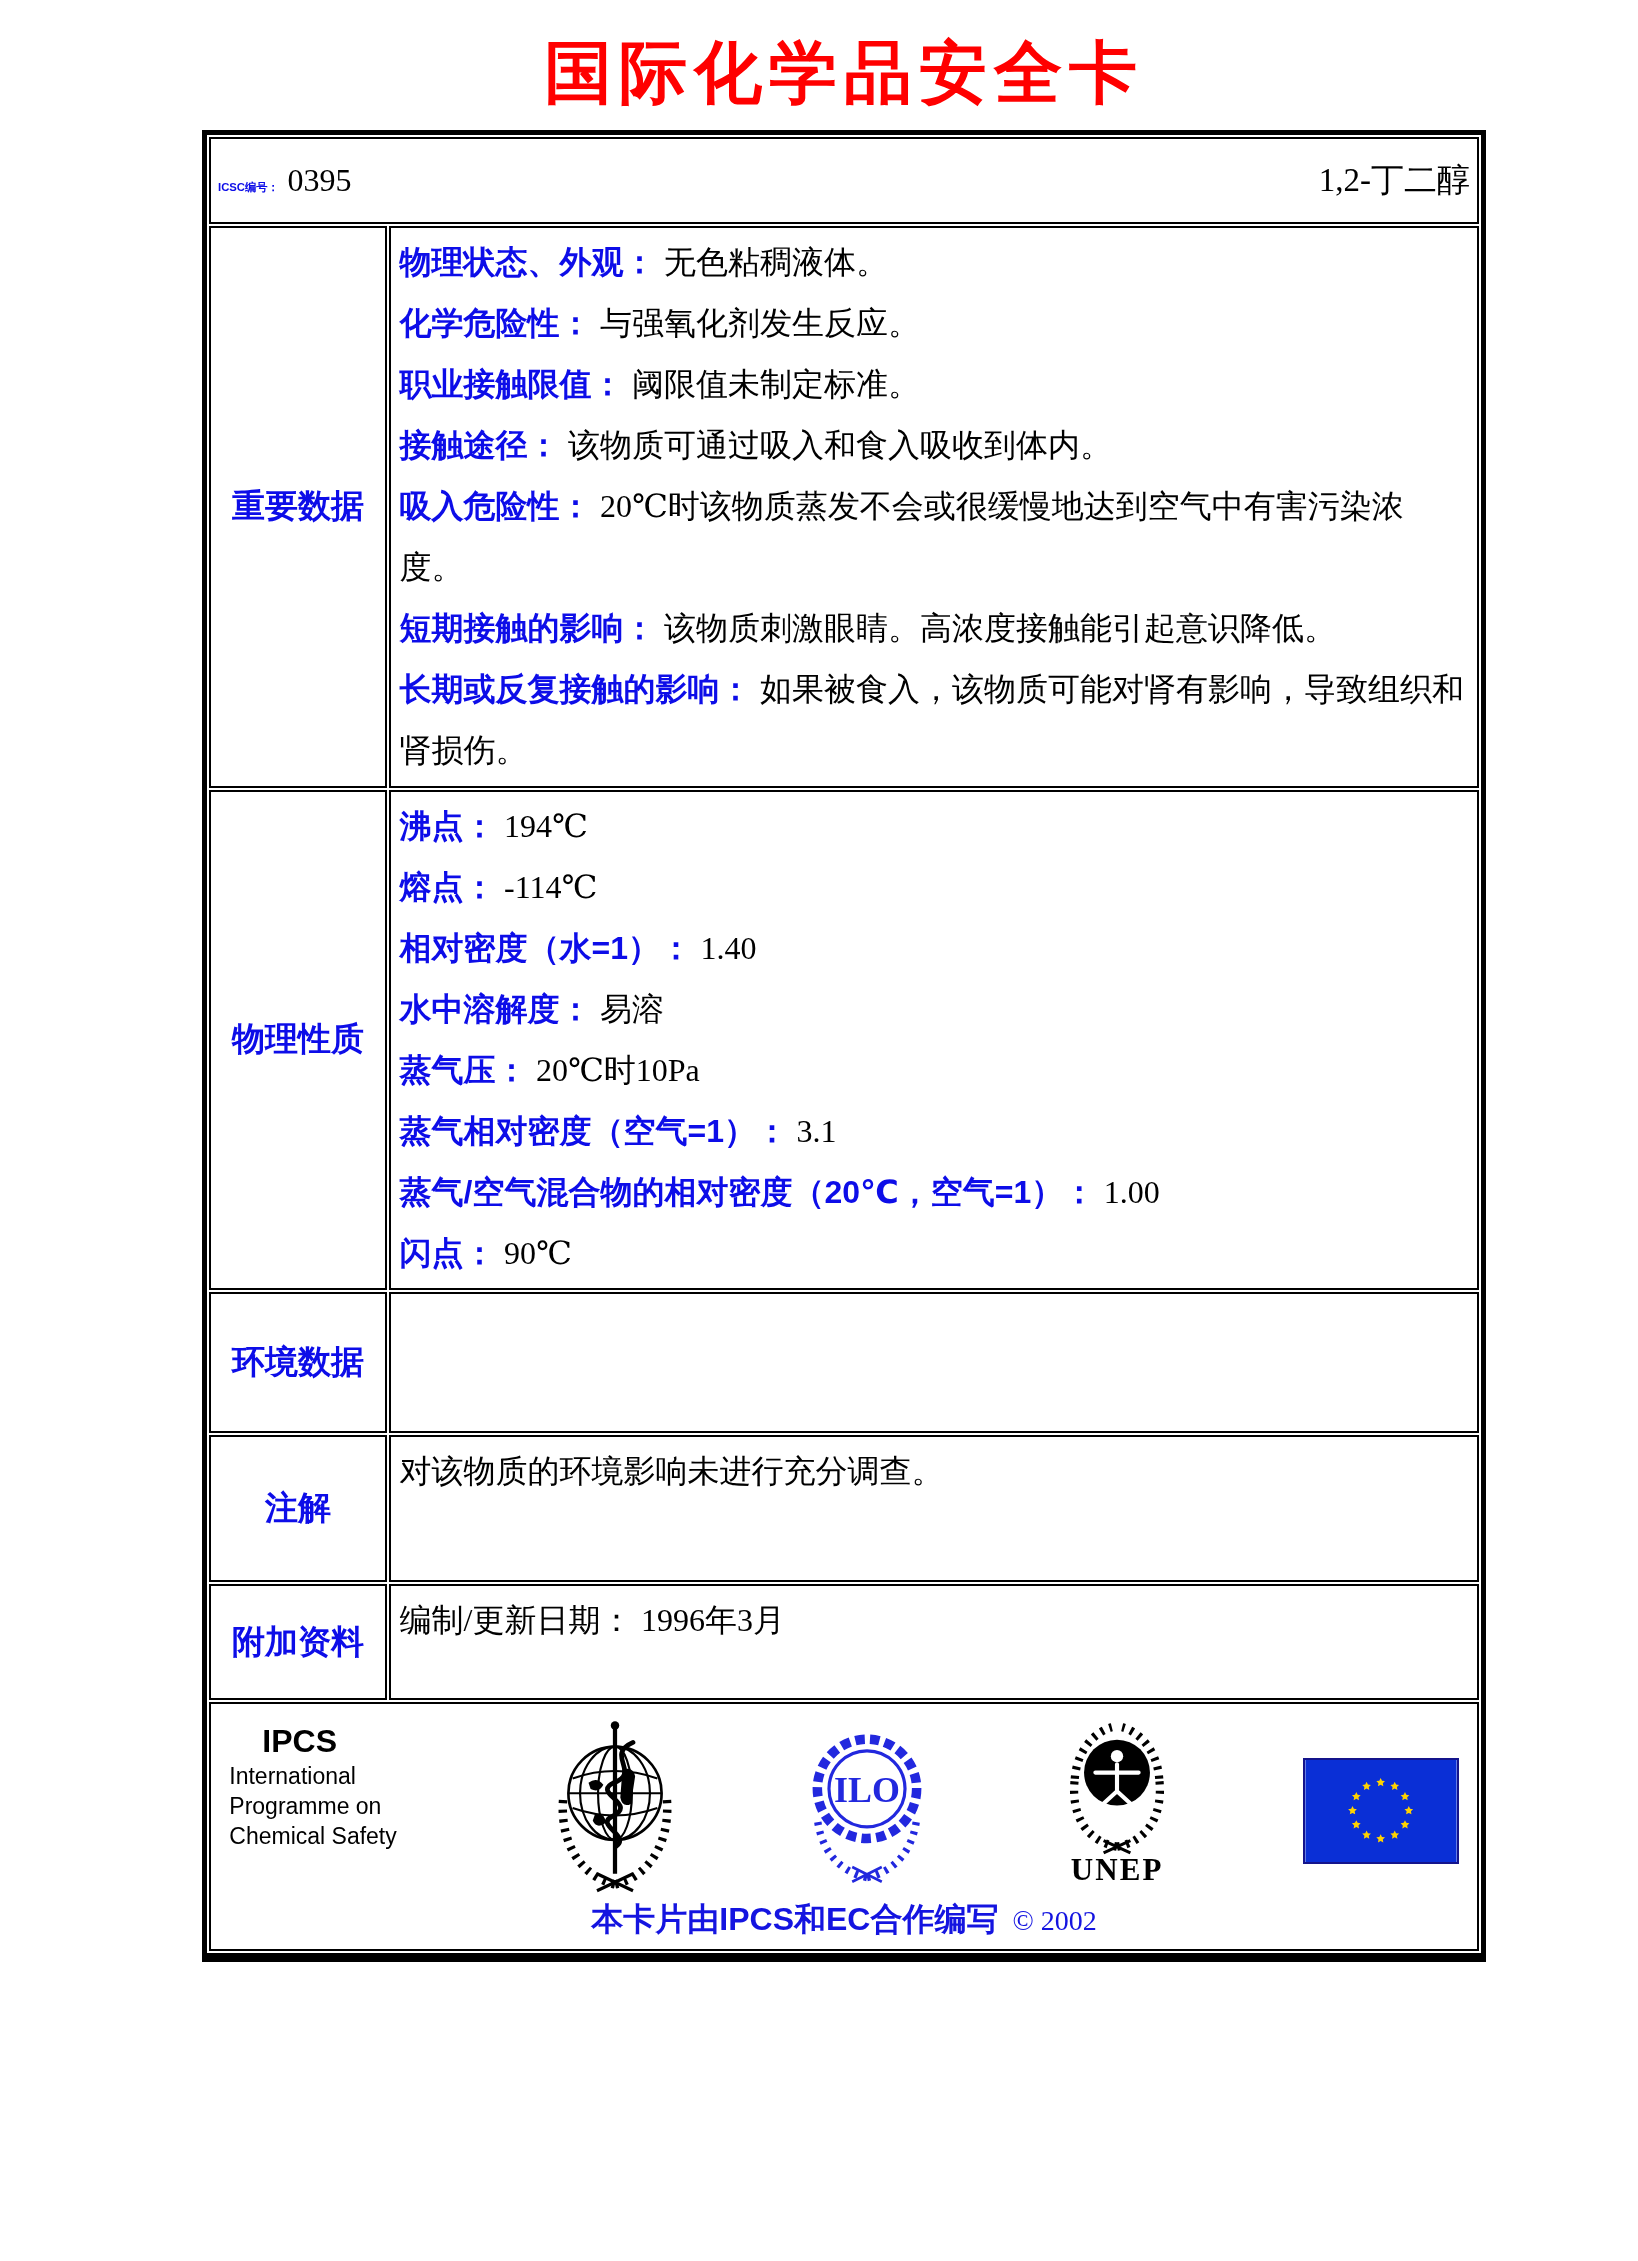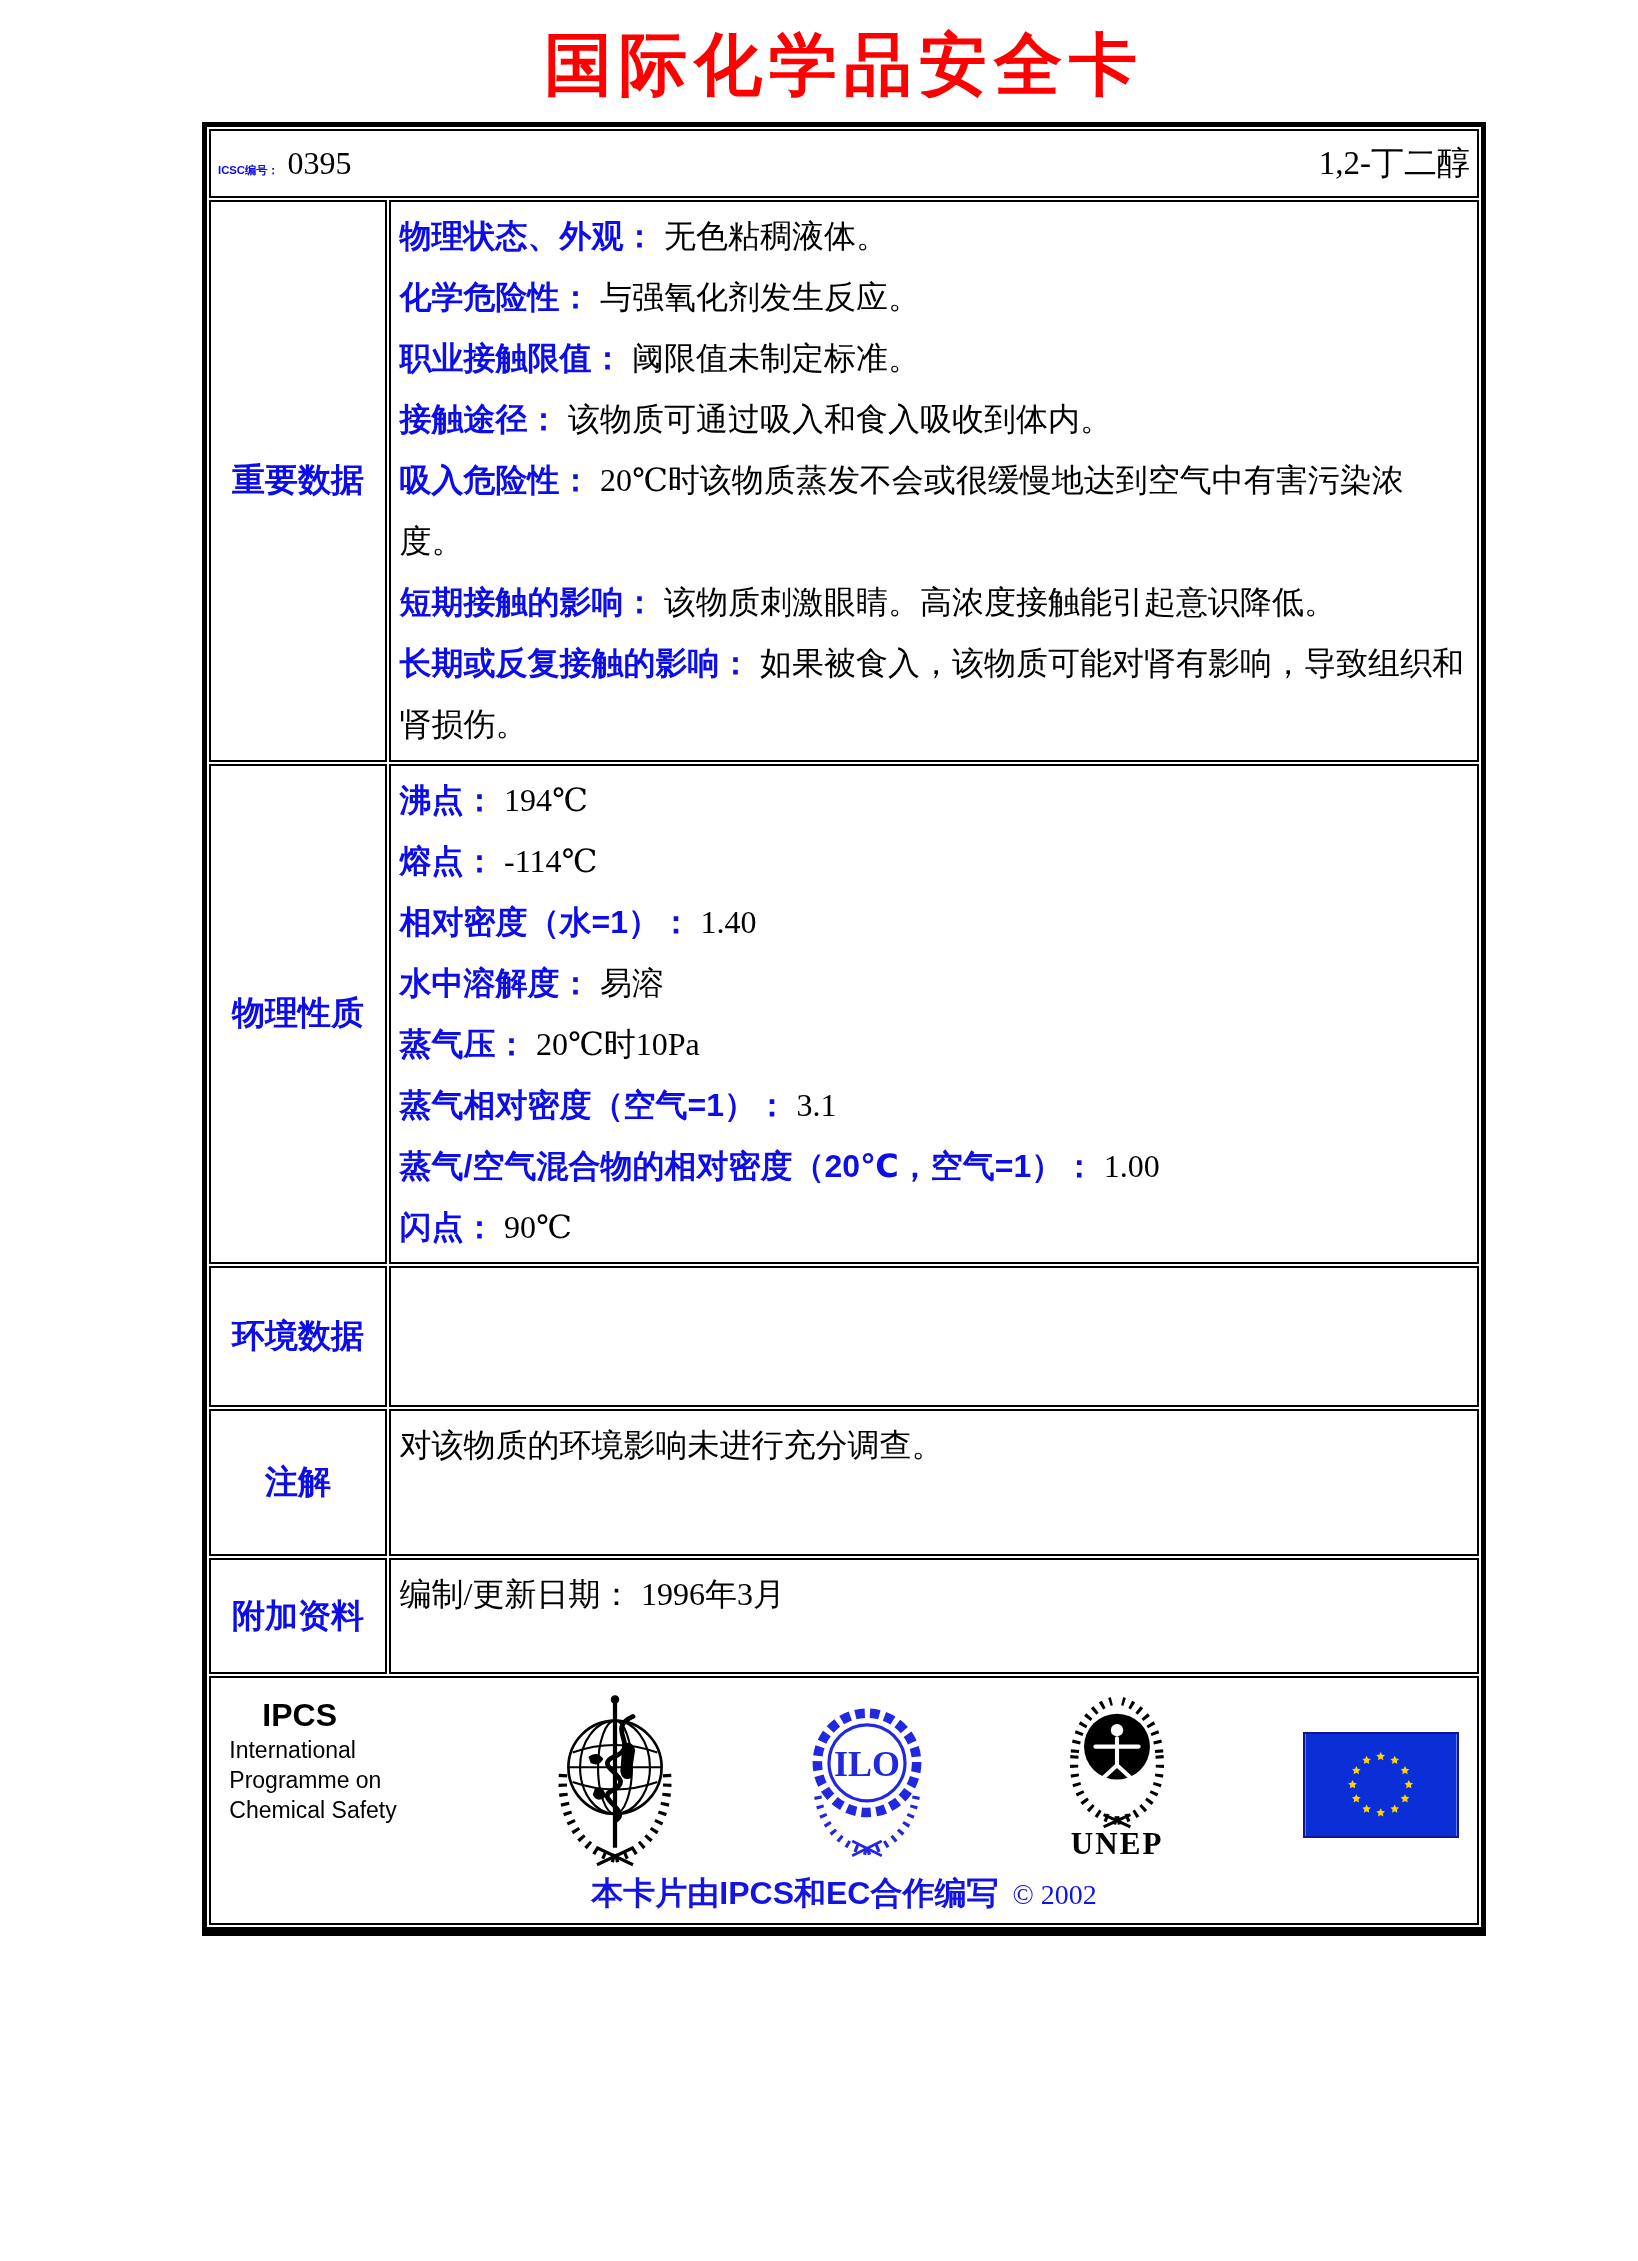--- a/index.html
+++ b/index.html
@@ -1,41 +1,41 @@
 <!DOCTYPE html>
 <html style="font-size:11.3px"><head>
 <meta charset="utf-8">
 <style>
   html,body{margin:0;padding:0;background:#ffffff;}
   .page{
     width:1638px;height:2261px;background:#ffffff;position:relative;
     font-family:"Liberation Serif","DejaVu Serif",serif;color:#000;
   }
   .doc-title{
-    padding-top:20px;margin-left:202px;width:1284px;
+    padding-top:28px;margin-left:202px;width:1284px;
     text-align:center;color:#ff0000;font-weight:bold;
     font-size:68px;letter-spacing:7px;
     font-family:"Liberation Serif","DejaVu Serif",serif;
   }
   table.card{
     margin:11.3px 0 0 202px;width:1284px;table-layout:fixed;
     border-collapse:separate;border-spacing:2.8px;
     border:5px solid #000;border-bottom-width:9.2px;background:#fff;
   }
   td{border:2.1px solid #000;background:#fff;vertical-align:top;}
   td.lbl{
     vertical-align:middle;text-align:center;
     color:#0d0de8;font-weight:bold;font-size:33px;
     font-family:"Liberation Sans","DejaVu Sans",sans-serif;
   }
   td.cnt{padding:4.2px 10px 4.2px 8.5px;font-size:32px;line-height:61px;}
   .h-head{height:65px;} .h-imp{height:543px;} .h-phys{height:460px;}
   .h-env{height:135px;} .h-note{height:141px;} .h-add{height:110px;}
   .h-logos{height:206px;} .h-legal{height:49px;}
-  .head-cell{vertical-align:middle;padding:0 7px;}
+  .head-cell{vertical-align:middle;padding:9px 7px;}
   .head-row{display:flex;justify-content:space-between;align-items:center;}
   .k{
     color:#0d0de8;font-weight:bold;
     font-family:"Liberation Sans","DejaVu Sans",sans-serif;
   }
   .v{margin-left:8.5px;}
   .k-black{color:#000;}
   .icsc-num{font-family:"Liberation Serif","DejaVu Serif",serif;margin-left:8.5px;font-size:32px;}
   .chem-name{font-size:33px;}
   .plain{font-size:32px;line-height:61px;}

